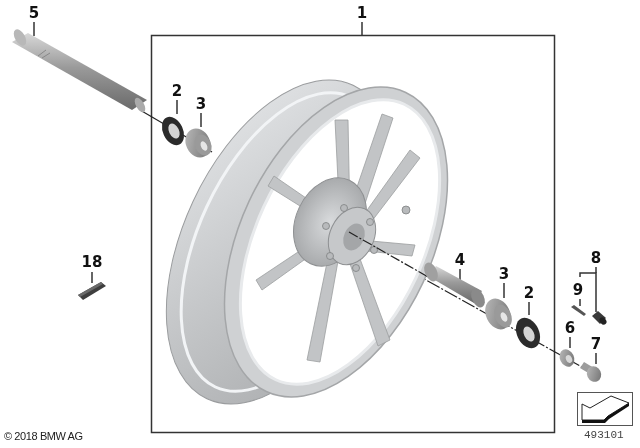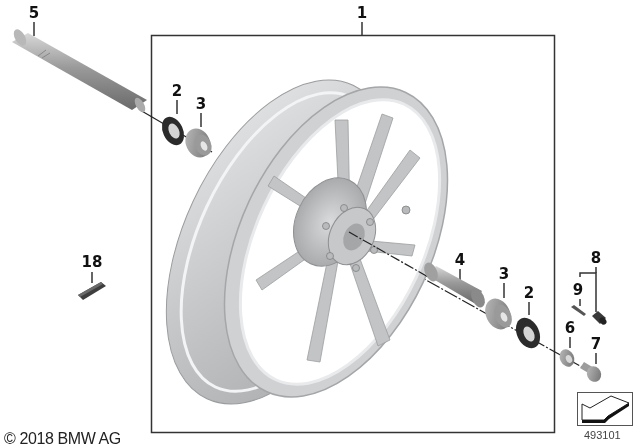--- a/index.html
+++ b/index.html
@@ -1,24 +1,24 @@
 <!DOCTYPE html>
 <html><head>
   <meta charset="utf-8">
   <style>
     html, body { margin: 0; padding: 0; background: #ffffff; }
     body { width: 640px; height: 448px; position: relative; overflow: hidden;
            font-family: "Liberation Sans", sans-serif; }
     #canvas { position: absolute; left: 0; top: 0; width: 640px; height: 448px; }
     .callout { position: absolute; font-family: "DejaVu Sans", sans-serif; font-weight: bold;
                font-size: 15px; color: #111; line-height: 1; transform: translateX(-50%); white-space: nowrap; }
-    .copyright { position: absolute; left: 4px; top: 430px; font-size: 16px; color: #222;
+    .copyright { position: absolute; left: 4px; top: 430px; font-size: 11px; color: #222;
                  font-family: "Liberation Sans", sans-serif; letter-spacing: -0.4px; }
     .diagram-id { position: absolute; left: 584px; top: 429px; font-size: 11px; color: #444;
-                  font-family: Liberation Sans, sans-serif; }
+                  font-family: Liberation Mono, monospace; }
   </style>
 </head>
 <body>
 
 <svg id="canvas" viewBox="0 0 640 448" xmlns="http://www.w3.org/2000/svg">
   <defs>
     <linearGradient id="shaftGrad" x1="0" y1="0" x2="0" y2="1">
       <stop offset="0" stop-color="#d8d8d8"></stop>
       <stop offset="0.45" stop-color="#9a9a9a"></stop>
       <stop offset="1" stop-color="#6a6a6a"></stop>

